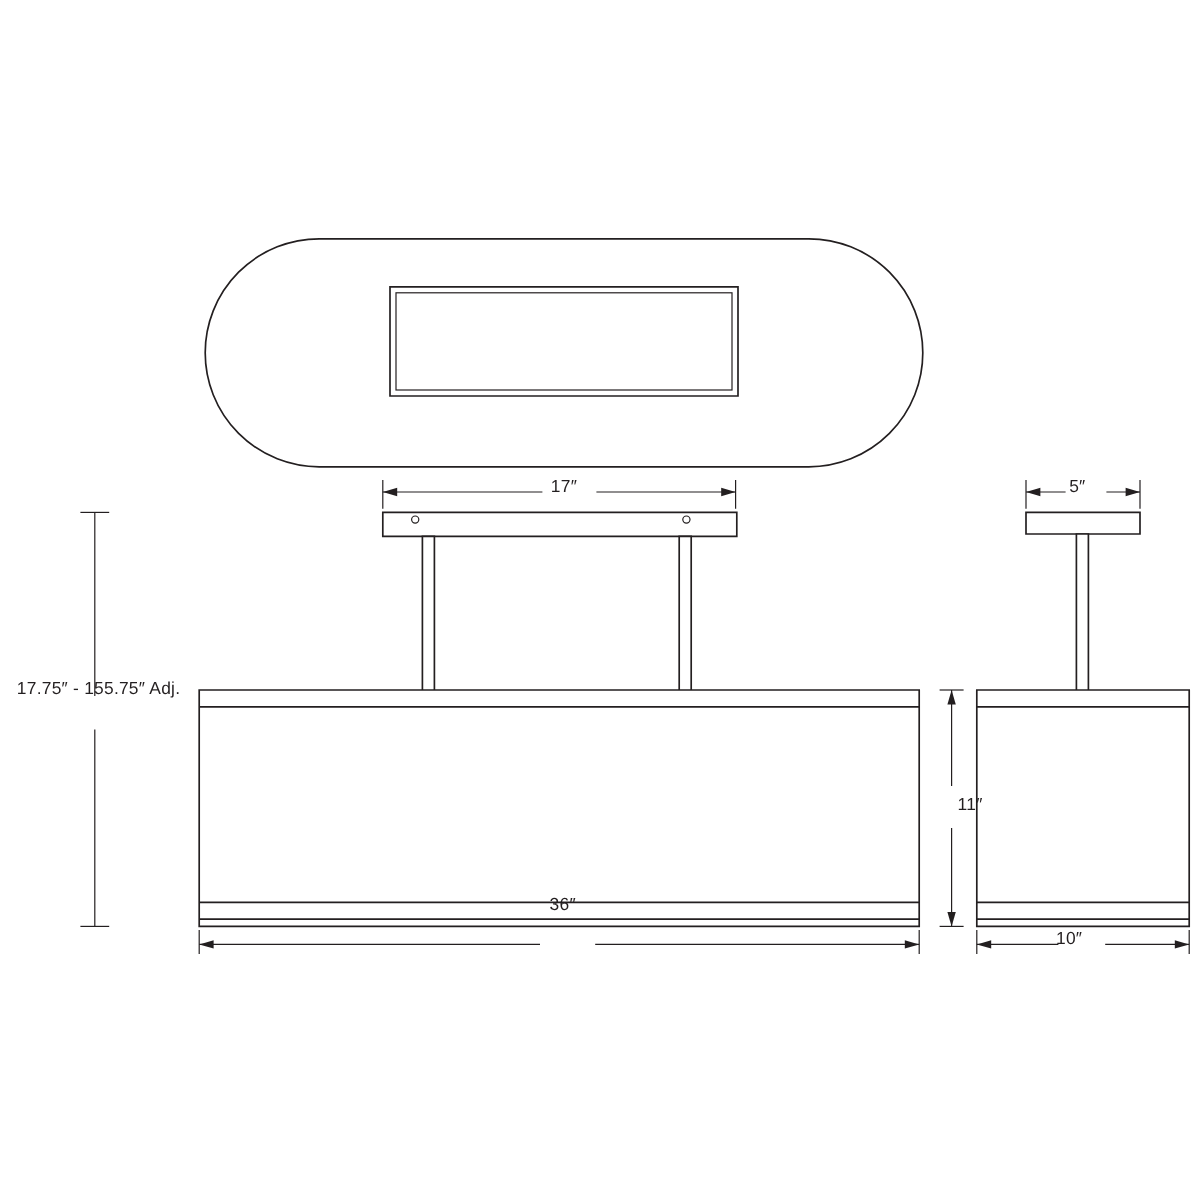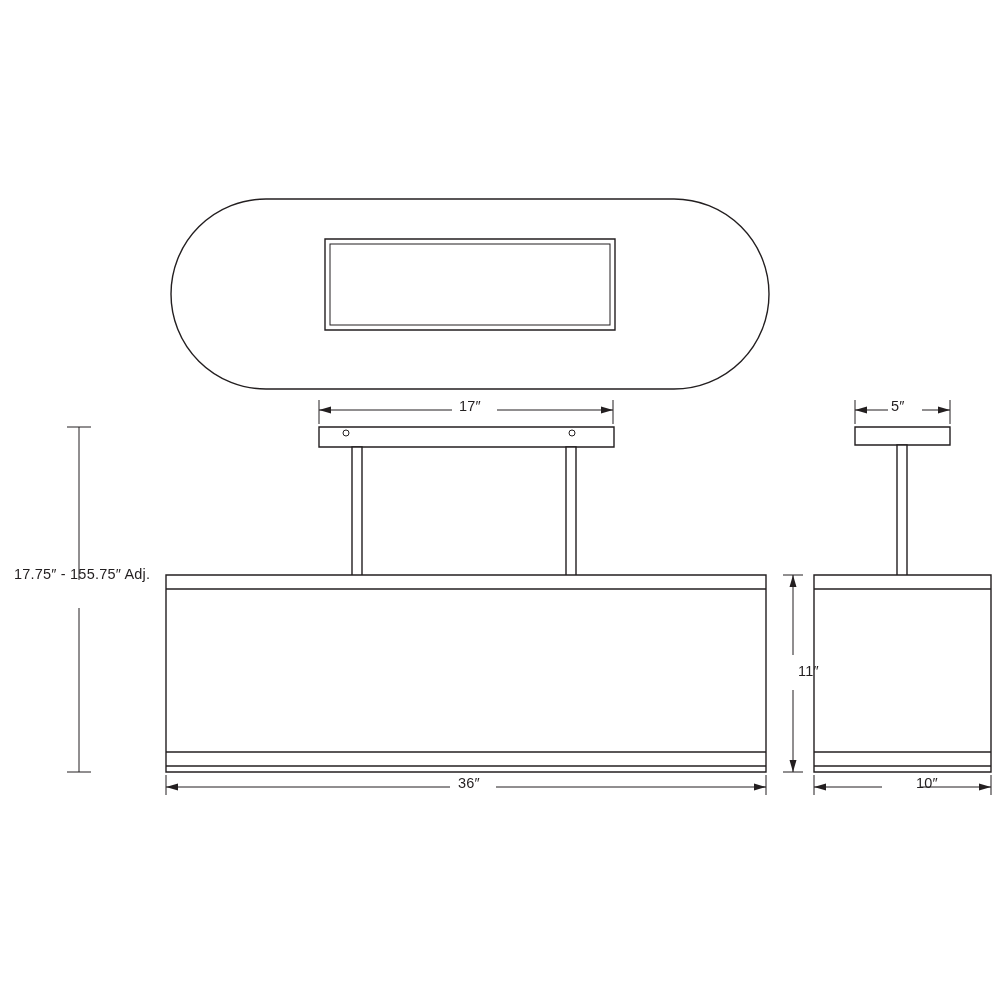--- a/index.html
+++ b/index.html
@@ -65,24 +65,24 @@
     left: 14px;
     top: 566px;
   }
   #label-shade-height {
     left: 781px;
     top: 663px;
     margin-left: 17px;
   }
   #label-width-bottom {
     left: 458px;
-    top: 775px;
+    top: 746px;
   }
   #label-depth-bottom {
-    left: 916px;
+    left: 880px;
     top: 775px;
   }
 </style>
 </head>
 <body>
 
 <div id="stage">
 
   <svg class="drawing" viewBox="0 0 1000 1000">
 

